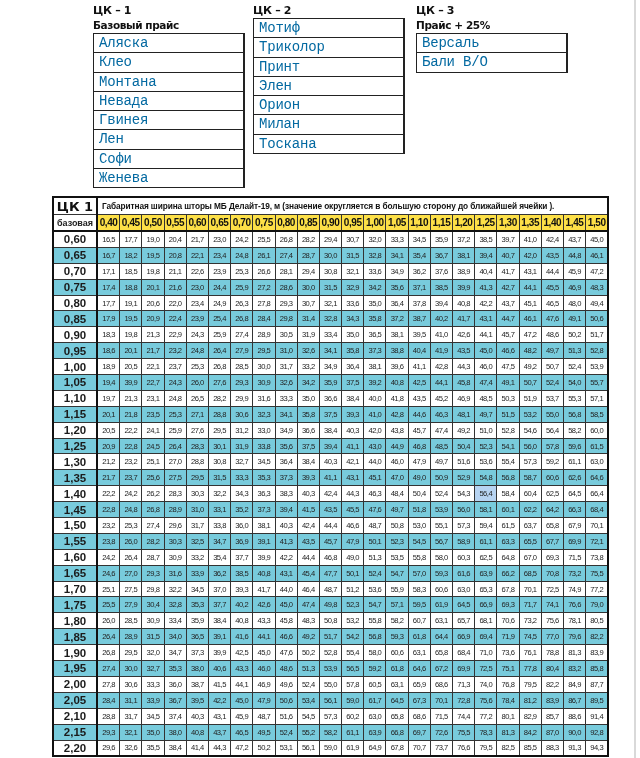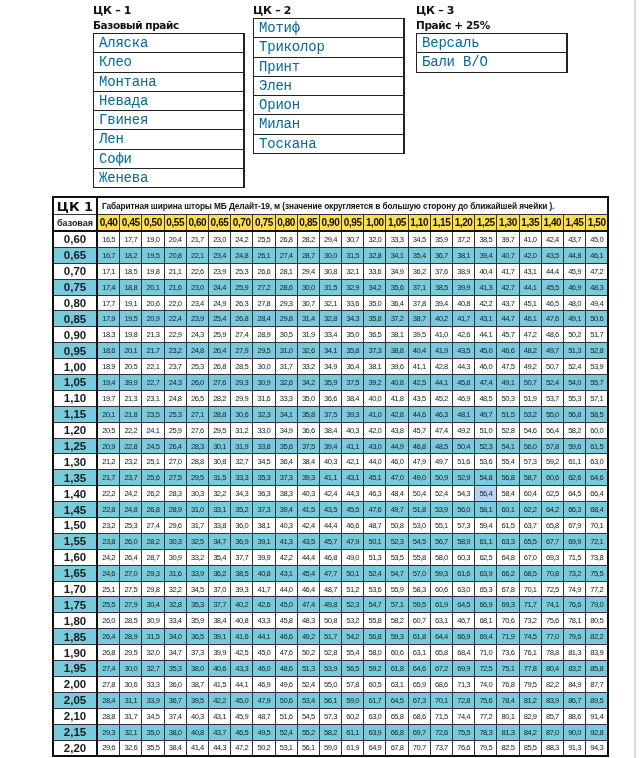--- a/index.html
+++ b/index.html
@@ -739,21 +739,21 @@
         <td class="cell">40,8</td>
         <td class="cell">43,3</td>
         <td class="cell">45,8</td>
         <td class="cell">48,3</td>
         <td class="cell">50,8</td>
         <td class="cell">53,2</td>
         <td class="cell">55,8</td>
         <td class="cell">58,2</td>
         <td class="cell">60,7</td>
         <td class="cell">63,1</td>
-        <td class="cell">46,7</td>
+        <td class="cell">65,7</td>
         <td class="cell">68,1</td>
         <td class="cell">70,6</td>
         <td class="cell">73,2</td>
         <td class="cell">75,6</td>
         <td class="cell">78,1</td>
         <td class="cell">80,5</td>
       </tr>
       <tr class="data-row alt">
         <td class="row-label">1,85</td>
         <td class="cell">26,4</td>

